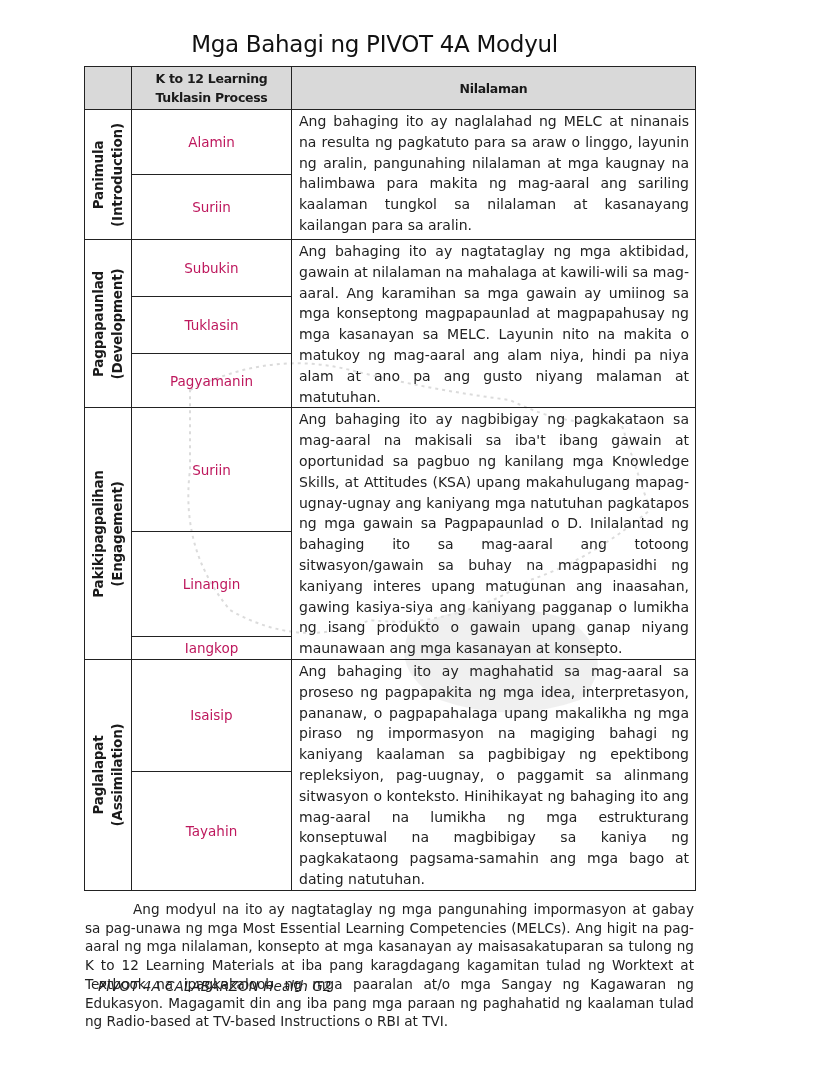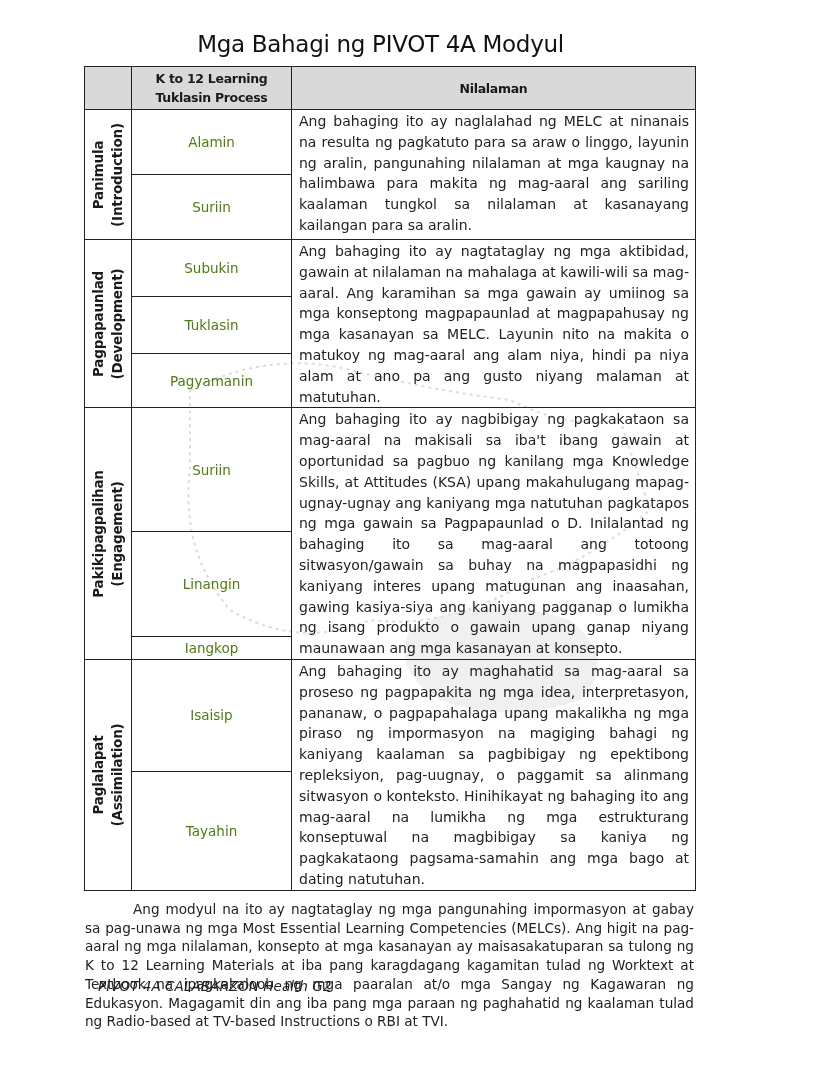--- a/index.html
+++ b/index.html
@@ -1,25 +1,25 @@
 <!DOCTYPE html>
 <html><head>
 <meta charset="utf-8">
 <style>
   html, body { margin: 0; padding: 0; background: #ffffff; }
   body { width: 825px; height: 1075px; position: relative; font-family: "DejaVu Sans", sans-serif; color: #1a1a1a; overflow: hidden; }
-  .title { position: absolute; top: 31px; left: 0; width: 749px; text-align: center; font-size: 23px; font-weight: normal; color: #111; letter-spacing: -0.3px; margin-left: 6px; }
+  .title { position: absolute; top: 31px; left: 0; width: 749px; text-align: center; font-size: 23px; font-weight: normal; color: #111; letter-spacing: -0.3px; }
   .watermark { position: absolute; left: 150px; top: 330px; width: 520px; height: 400px; pointer-events: none; opacity: 0.35; }
   table.main { position: absolute; top: 66px; left: 84px; width: 611px; border-collapse: collapse; table-layout: fixed; }
   table.main td, table.main th { border: 1.5px solid #222; padding: 0; vertical-align: middle; }
   thead th { background: #d9d9d9; font-weight: bold; font-size: 12.5px; height: 42px; letter-spacing: -0.3px; line-height: 19px; }
   col.c1 { width: 47px; } col.c2 { width: 160px; } col.c3 { width: 404px; }
   .phase { position: relative; }
   .phase .vert { position: absolute; left: 50%; top: 50%; transform: translate(-50%, -50%) rotate(-90deg); white-space: nowrap; text-align: center; font-weight: bold; font-size: 13.5px; line-height: 19px; letter-spacing: -0.2px; }
-  .step { text-align: center; font-size: 13.5px; color: #4d7c0f; }
+  .step { text-align: center; font-size: 13.5px; color: #be185d; }
   .content { font-size: 14px; line-height: 20.8px; text-align: justify; padding: 1px 6px 0 7px !important; vertical-align: top !important; color: #222; }
   .para { position: absolute; top: 900px; left: 85px; width: 609px; font-size: 13.6px; line-height: 18.7px; text-align: justify; text-indent: 48px; color: #222; margin: 0; }
   .footer { position: absolute; top: 978px; left: 98px; font-size: 13.6px; font-style: italic; color: #222; }
 </style>
 </head>
 <body>
 
 <div class="title">Mga Bahagi ng PIVOT 4A Modyul</div>
 
 <svg class="watermark" viewBox="0 0 520 400">

